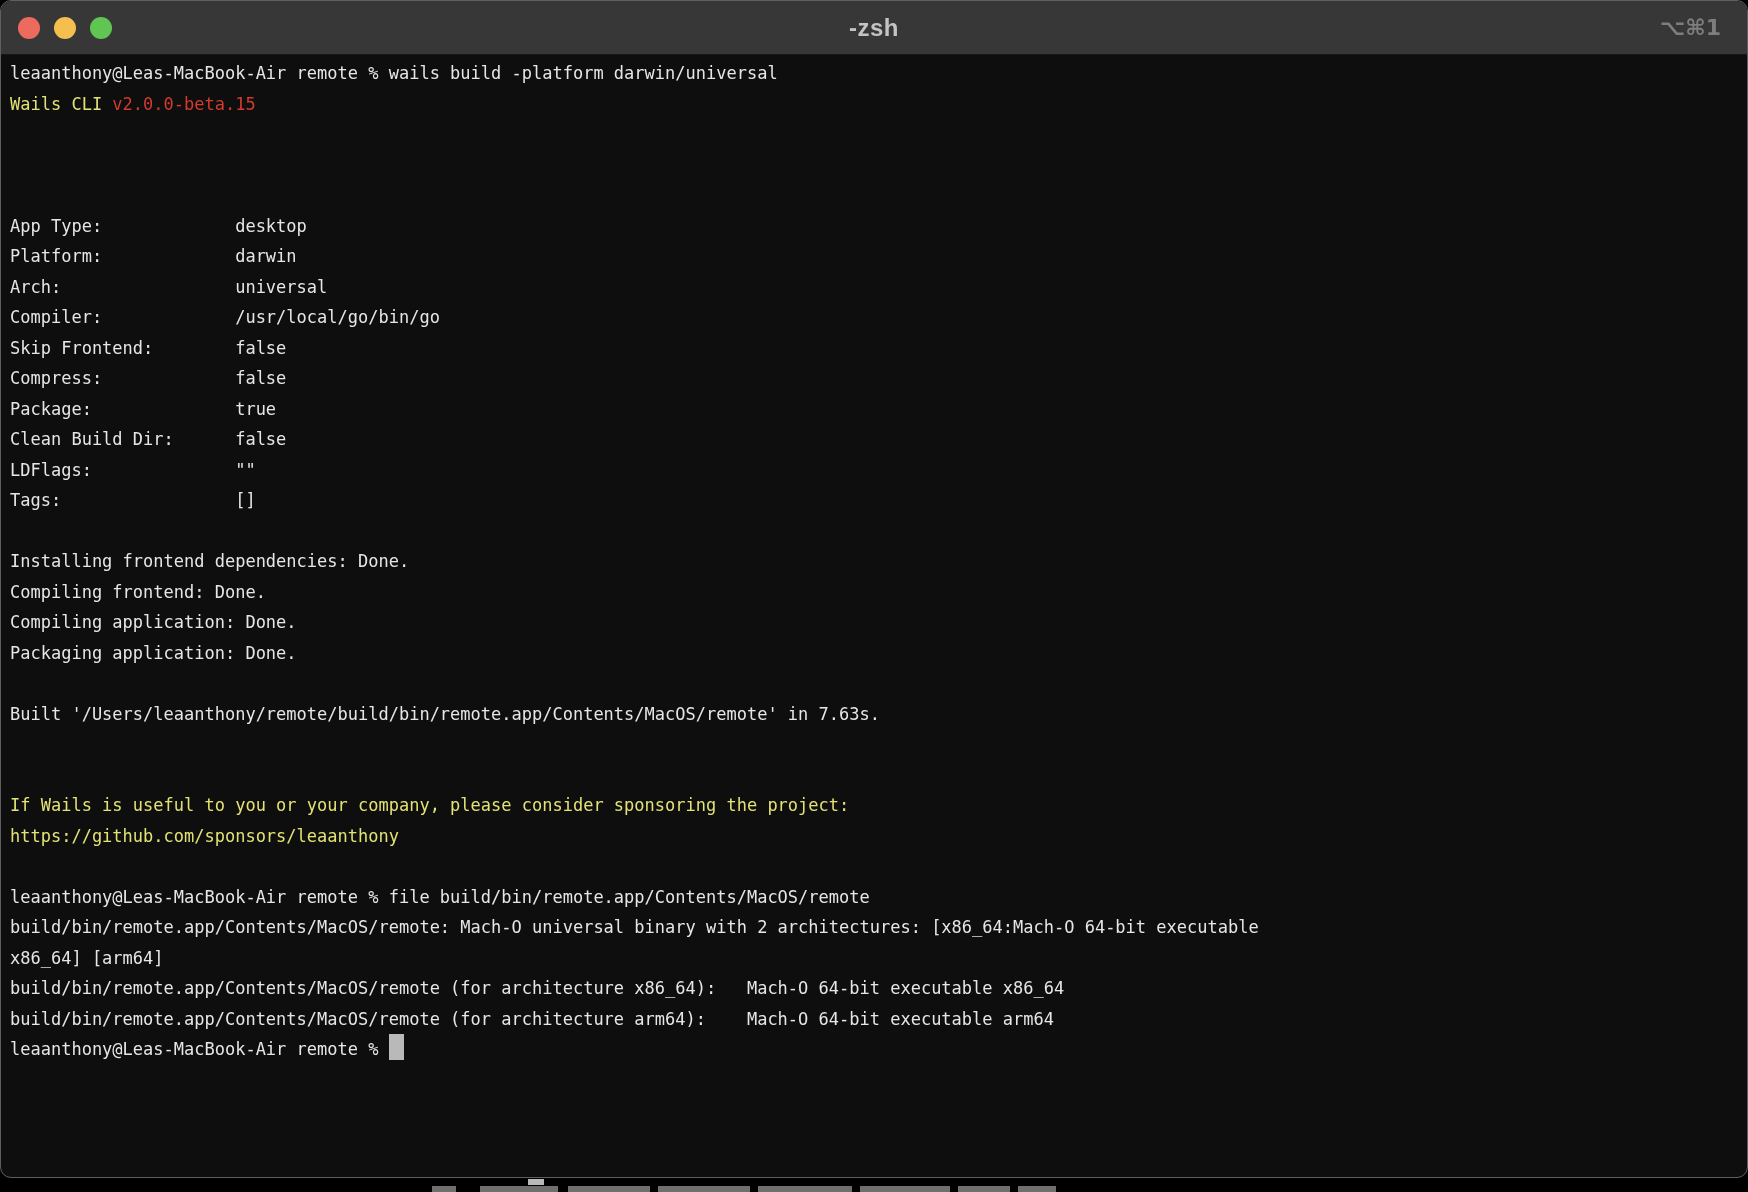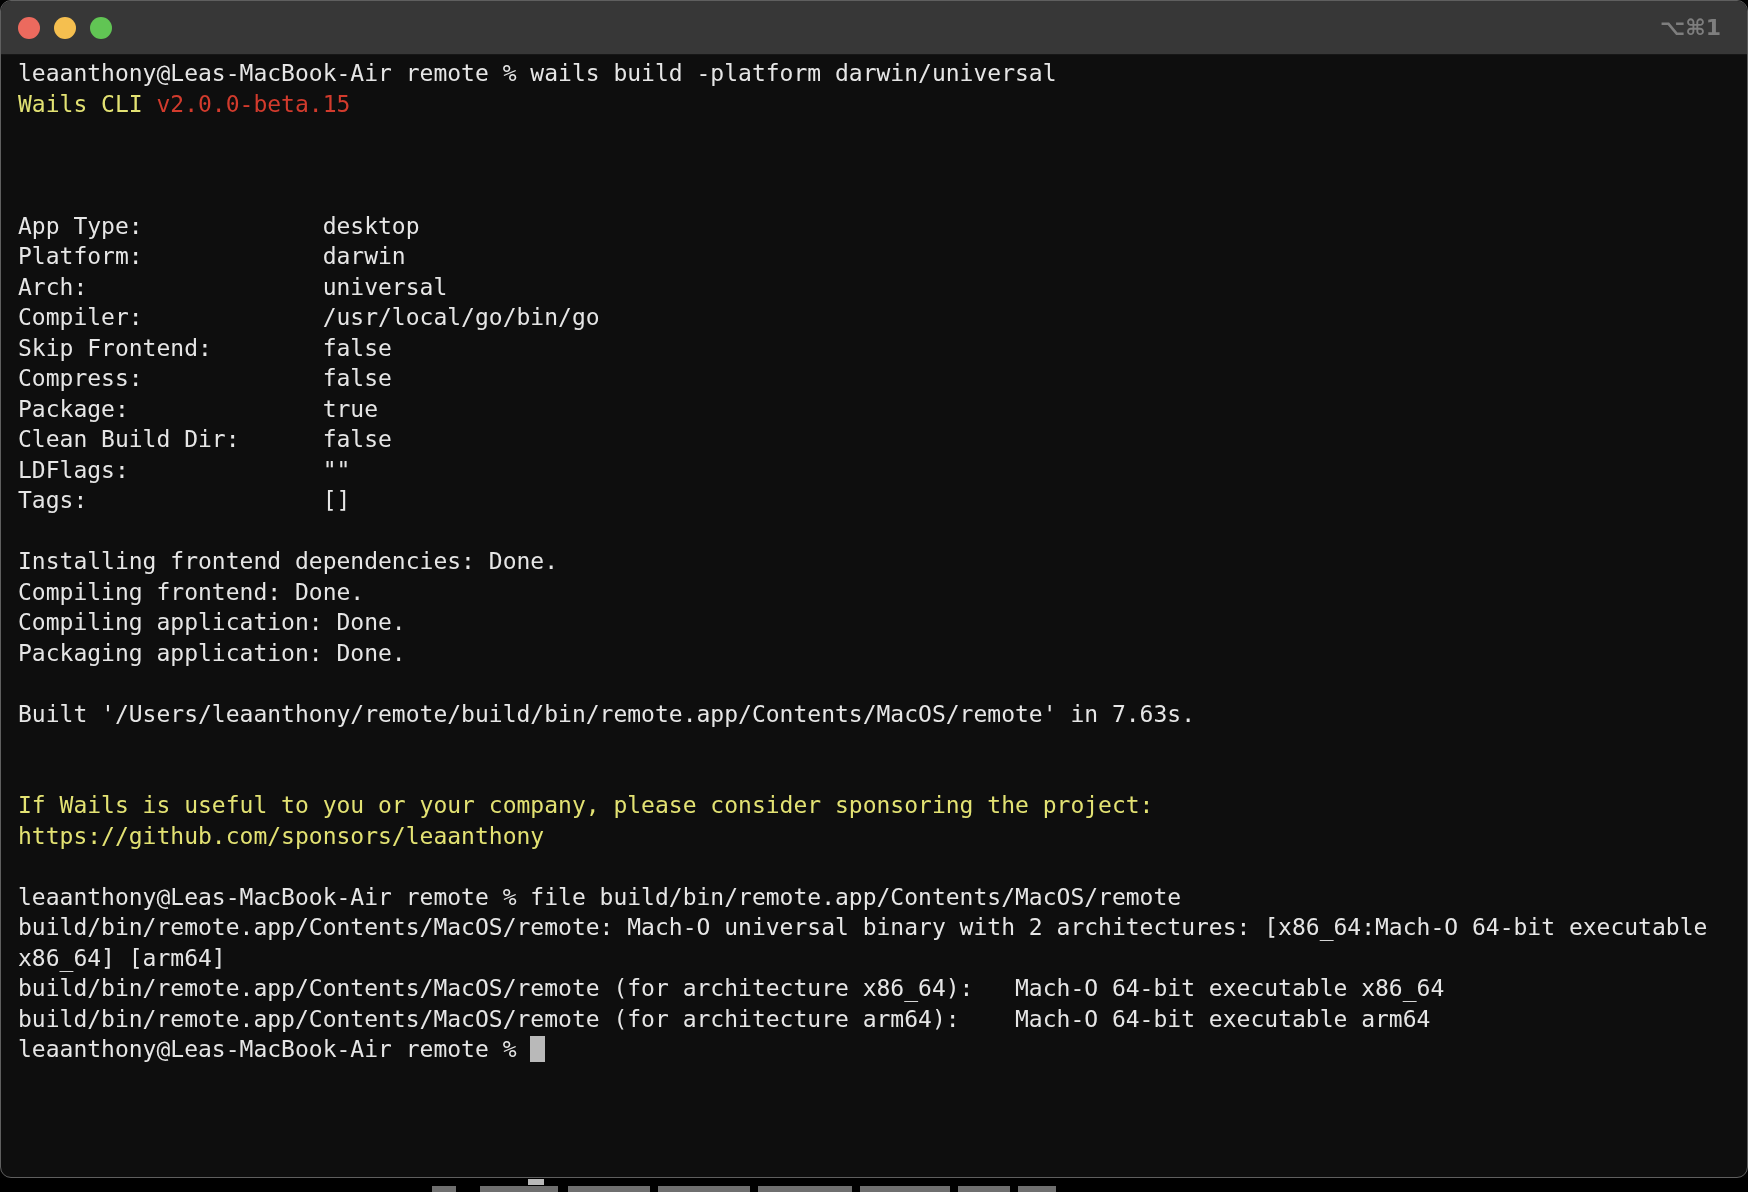--- a/index.html
+++ b/index.html
@@ -11,42 +11,43 @@
   .titlebar{position:relative;height:53px;background:var(--titlebar-bg,#373737);
             border-bottom:1px solid #161616;display:flex;align-items:center;}
   .lights{display:flex;gap:14px;padding-left:17px;z-index:2;}
   .light{width:22px;height:22px;border-radius:50%;}
   .titlebar-title{position:absolute;left:0;right:0;text-align:center;
                   font-weight:bold;font-size:24px;color:var(--title-text,#c3c3c3);
                   letter-spacing:0.5px;}
   .titlebar-shortcut{margin-left:auto;padding-right:26px;z-index:2;
                      font-family:"DejaVu Sans",sans-serif;font-weight:bold;
                      font-size:22px;color:var(--shortcut-text,#7e7e7e);}
-  .terminal-content{padding:3px 12px 0 17px;white-space:pre;
+  .terminal-content{padding:3px 12px 0 9px;white-space:pre;
                     font-family:"DejaVu Sans Mono",monospace;
-                    font-size:23px;line-height:30.5px;}
+                    font-size:17px;line-height:30.5px;}
   .line{height:30.5px;}
   .cursor{display:inline-block;width:15px;height:26px;vertical-align:-5px;}
   .desktop-sliver{position:absolute;left:0;right:0;bottom:0;height:14px;background:#000;}
   .sliver-block{position:absolute;bottom:0;height:6px;background:#6f6f6f;}
   .sliver-bright{position:absolute;bottom:7px;height:6px;background:#b9b9b9;}
 </style>
 </head>
 <body>
 
 <div class="screen">
 
   <div class="window">
 
     <div class="titlebar">
       <div class="lights">
         <span class="light" style="background: rgb(236, 106, 94);"></span>
         <span class="light" style="background: rgb(245, 191, 79);"></span>
         <span class="light" style="background: rgb(97, 197, 84);"></span>
       </div>
+      <div class="titlebar-title">-zsh</div>
       <div class="titlebar-shortcut">⌥⌘1</div>
     </div>
 
     <div class="terminal-content"><div class="line"><span style="color: rgb(230, 230, 230);">leaanthony@Leas-MacBook-Air remote % wails build -platform darwin/universal</span></div><div class="line"><span style="color: rgb(227, 226, 115);">Wails CLI </span><span style="color: rgb(210, 59, 45);">v2.0.0-beta.15</span></div><div class="line">&nbsp;</div><div class="line">&nbsp;</div><div class="line">&nbsp;</div><div class="line"><span style="color: rgb(230, 230, 230);">App Type:             desktop</span></div><div class="line"><span style="color: rgb(230, 230, 230);">Platform:             darwin</span></div><div class="line"><span style="color: rgb(230, 230, 230);">Arch:                 universal</span></div><div class="line"><span style="color: rgb(230, 230, 230);">Compiler:             /usr/local/go/bin/go</span></div><div class="line"><span style="color: rgb(230, 230, 230);">Skip Frontend:        false</span></div><div class="line"><span style="color: rgb(230, 230, 230);">Compress:             false</span></div><div class="line"><span style="color: rgb(230, 230, 230);">Package:              true</span></div><div class="line"><span style="color: rgb(230, 230, 230);">Clean Build Dir:      false</span></div><div class="line"><span style="color: rgb(230, 230, 230);">LDFlags:              ""</span></div><div class="line"><span style="color: rgb(230, 230, 230);">Tags:                 []</span></div><div class="line">&nbsp;</div><div class="line"><span style="color: rgb(230, 230, 230);">Installing frontend dependencies: Done.</span></div><div class="line"><span style="color: rgb(230, 230, 230);">Compiling frontend: Done.</span></div><div class="line"><span style="color: rgb(230, 230, 230);">Compiling application: Done.</span></div><div class="line"><span style="color: rgb(230, 230, 230);">Packaging application: Done.</span></div><div class="line">&nbsp;</div><div class="line"><span style="color: rgb(230, 230, 230);">Built '/Users/leaanthony/remote/build/bin/remote.app/Contents/MacOS/remote' in 7.63s.</span></div><div class="line">&nbsp;</div><div class="line">&nbsp;</div><div class="line"><span style="color: rgb(227, 226, 115);">If Wails is useful to you or your company, please consider sponsoring the project:</span></div><div class="line"><span style="color: rgb(227, 226, 115);">https://github.com/sponsors/leaanthony</span></div><div class="line">&nbsp;</div><div class="line"><span style="color: rgb(230, 230, 230);">leaanthony@Leas-MacBook-Air remote % file build/bin/remote.app/Contents/MacOS/remote</span></div><div class="line"><span style="color: rgb(230, 230, 230);">build/bin/remote.app/Contents/MacOS/remote: Mach-O universal binary with 2 architectures: [x86_64:Mach-O 64-bit executable</span></div><div class="line"><span style="color: rgb(230, 230, 230);">x86_64] [arm64]</span></div><div class="line"><span style="color: rgb(230, 230, 230);">build/bin/remote.app/Contents/MacOS/remote (for architecture x86_64):   Mach-O 64-bit executable x86_64</span></div><div class="line"><span style="color: rgb(230, 230, 230);">build/bin/remote.app/Contents/MacOS/remote (for architecture arm64):    Mach-O 64-bit executable arm64</span></div><div class="line"><span style="color: rgb(230, 230, 230);">leaanthony@Leas-MacBook-Air remote % </span><span class="cursor" style="background: rgb(185, 185, 185);"></span></div></div>
 
   </div>
 
   <div class="desktop-sliver">
     <span class="sliver-bright" style="left:528px;width:16px;"></span>
     <span class="sliver-block" style="left:432px;width:24px;"></span>

